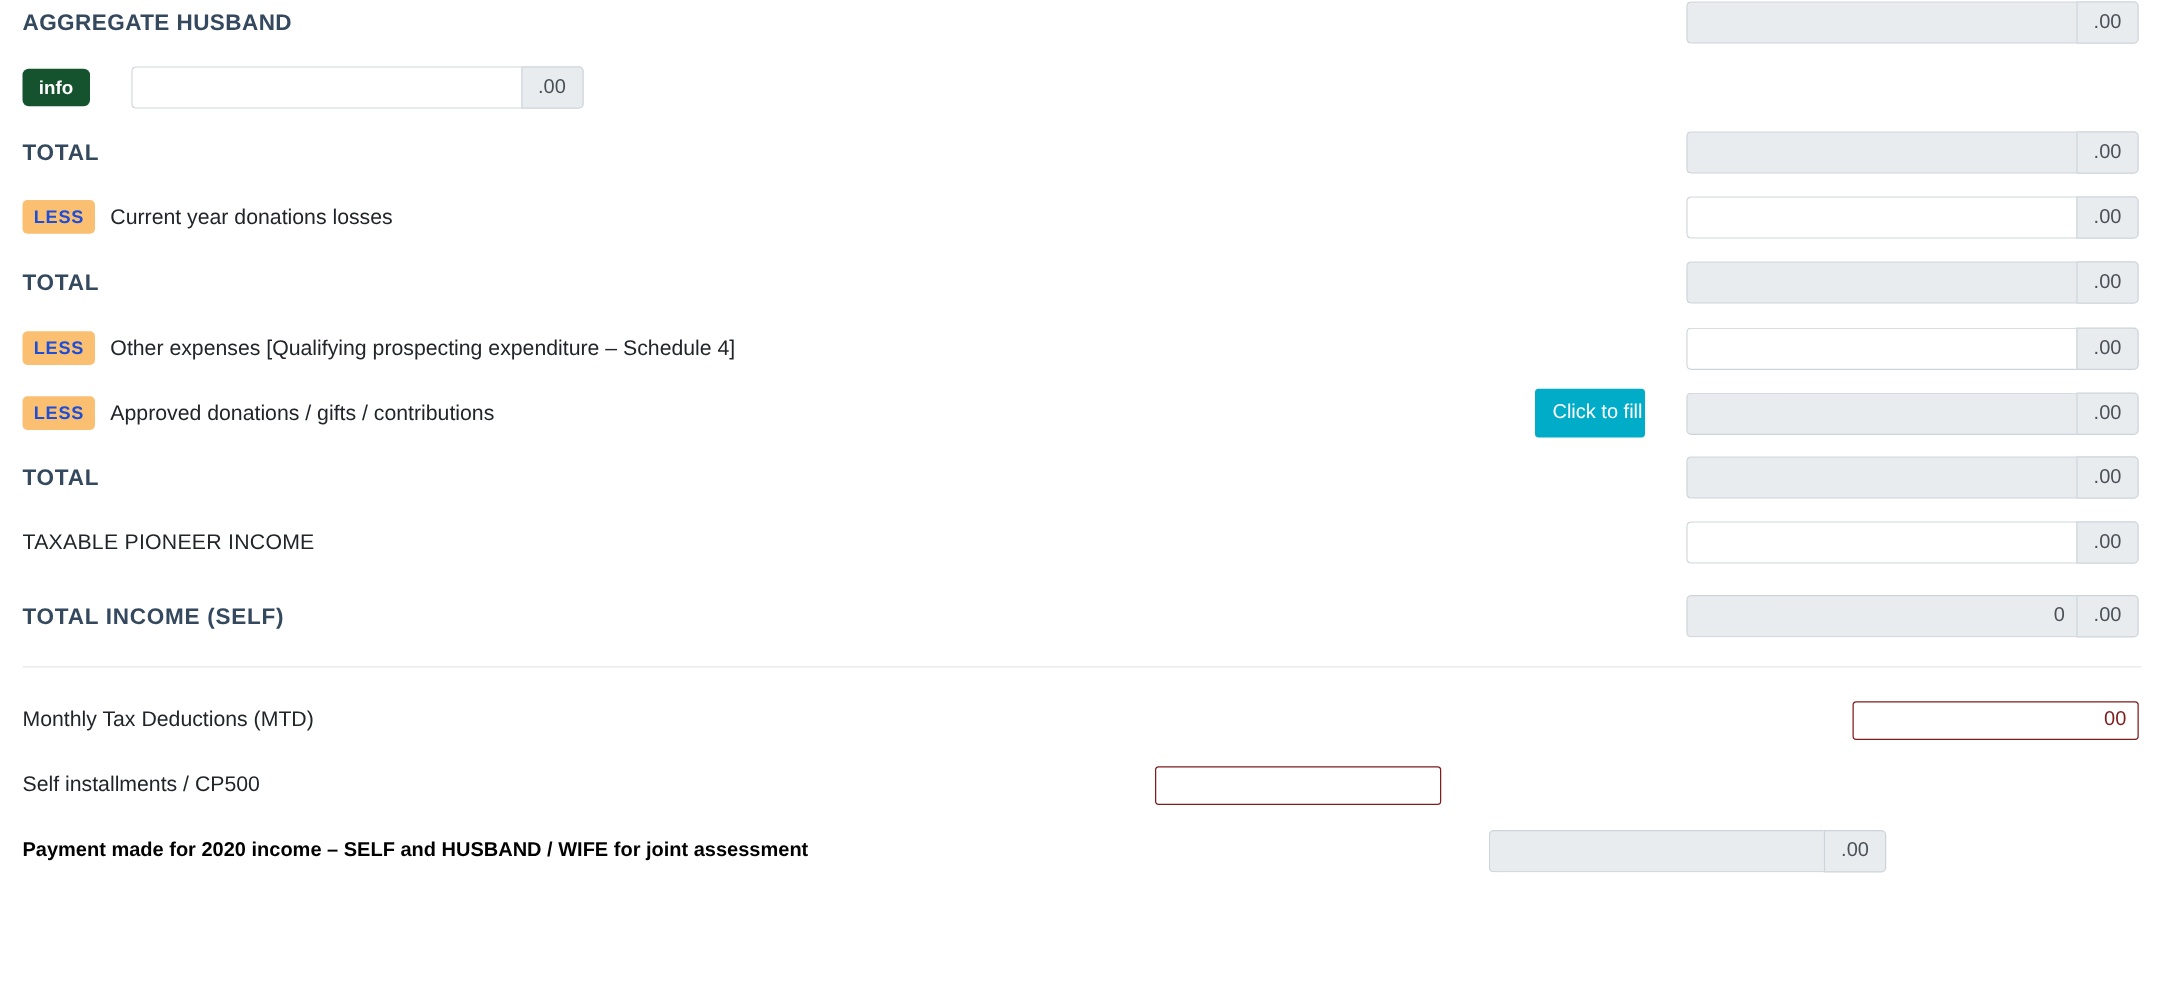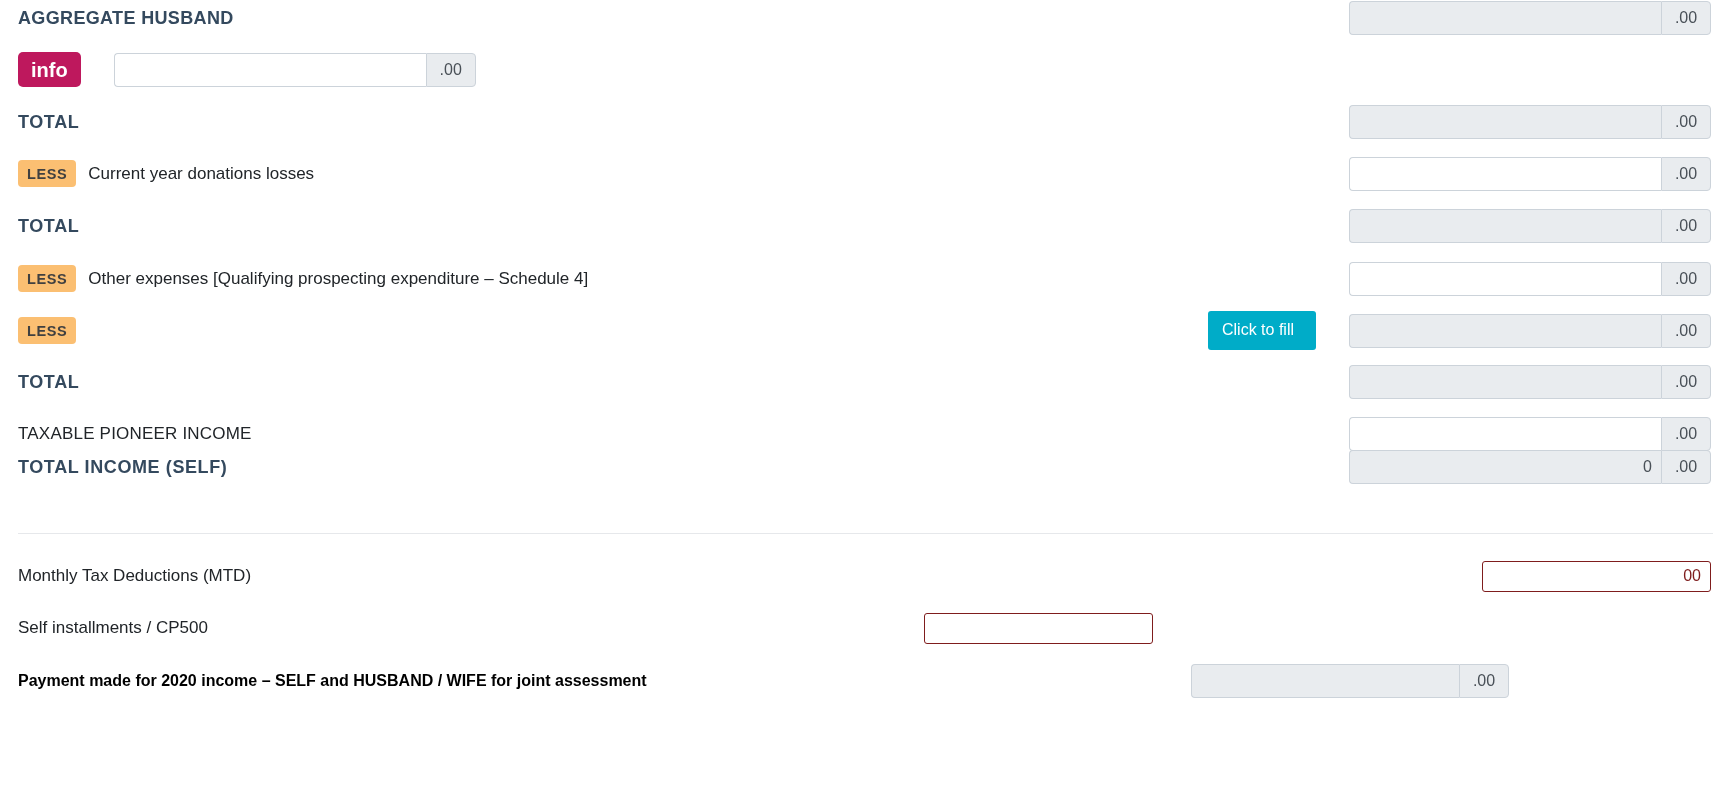--- a/index.html
+++ b/index.html
@@ -74,47 +74,47 @@
     color: #000000;
   }
   .lbl.bold-sentence .strong {
     font-weight: bold;
   }
 
   
   .badge-less {
     display: inline-block;
     background: #fbbf72;
-    color: #404040;
+    color: #1d4ed8;
     font-weight: bold;
     font-size: 14.5px;
     letter-spacing: .6px;
     line-height: 1;
     padding: 7px 9px 6px 9px;
     border-radius: 4px;
     margin-right: 12px;
     flex: 0 0 auto;
   }
   .badge-info {
     display: inline-block;
-    background: #be185d;
+    background: #14532d;
     color: #ffffff;
     font-weight: bold;
-    font-size: 20px;
+    font-size: 15px;
     line-height: 1;
     padding: 8px 13px 7px 13px;
     border-radius: 5px;
   }
   .btn-fill {
     display: inline-block;
     background: #00acc8;
     color: #ffffff;
     font-size: 16px;
     line-height: 1;
-    padding: 11px 22px 12px 14px;
+    padding: 11px 2px 12px 14px;
     border: none;
     border-radius: 3px;
     cursor: pointer;
     font-family: "Liberation Sans", sans-serif;
   }
 
   
   .money {
     display: flex;
     align-items: flex-start;
@@ -253,20 +253,21 @@
       <div class="money">
         <input class="amt" type="text" value="" style="">
         <span class="cents">.00</span>
       </div>
     </div>
   </div>
 
   <div class="abs row" style="top:308px;height:45px;">
     <div class="label-cell">
       <span class="badge-less">LESS</span>
+      <span class="lbl">Approved donations / gifts / contributions</span>
     </div>
     <div class="ctrl-cell">
       <button class="btn-fill" style="margin-right:33px;">Click to fill</button>
       <div class="money">
         <input class="amt ro" type="text" readonly="" value="" style="">
         <span class="cents">.00</span>
       </div>
     </div>
   </div>
 
@@ -287,21 +288,21 @@
       <span class="lbl plain-caps">TAXABLE PIONEER INCOME</span>
     </div>
     <div class="ctrl-cell">
       <div class="money">
         <input class="amt" type="text" value="" style="">
         <span class="cents">.00</span>
       </div>
     </div>
   </div>
 
-  <div class="abs row" style="top:444px;height:45px;">
+  <div class="abs row" style="top:470px;height:45px;">
     <div class="label-cell">
       <span class="lbl total">TOTAL INCOME (SELF)</span>
     </div>
     <div class="ctrl-cell">
       <div class="money">
         <input class="amt ro" type="text" readonly="" value="0" style="">
         <span class="cents">.00</span>
       </div>
     </div>
   </div>

